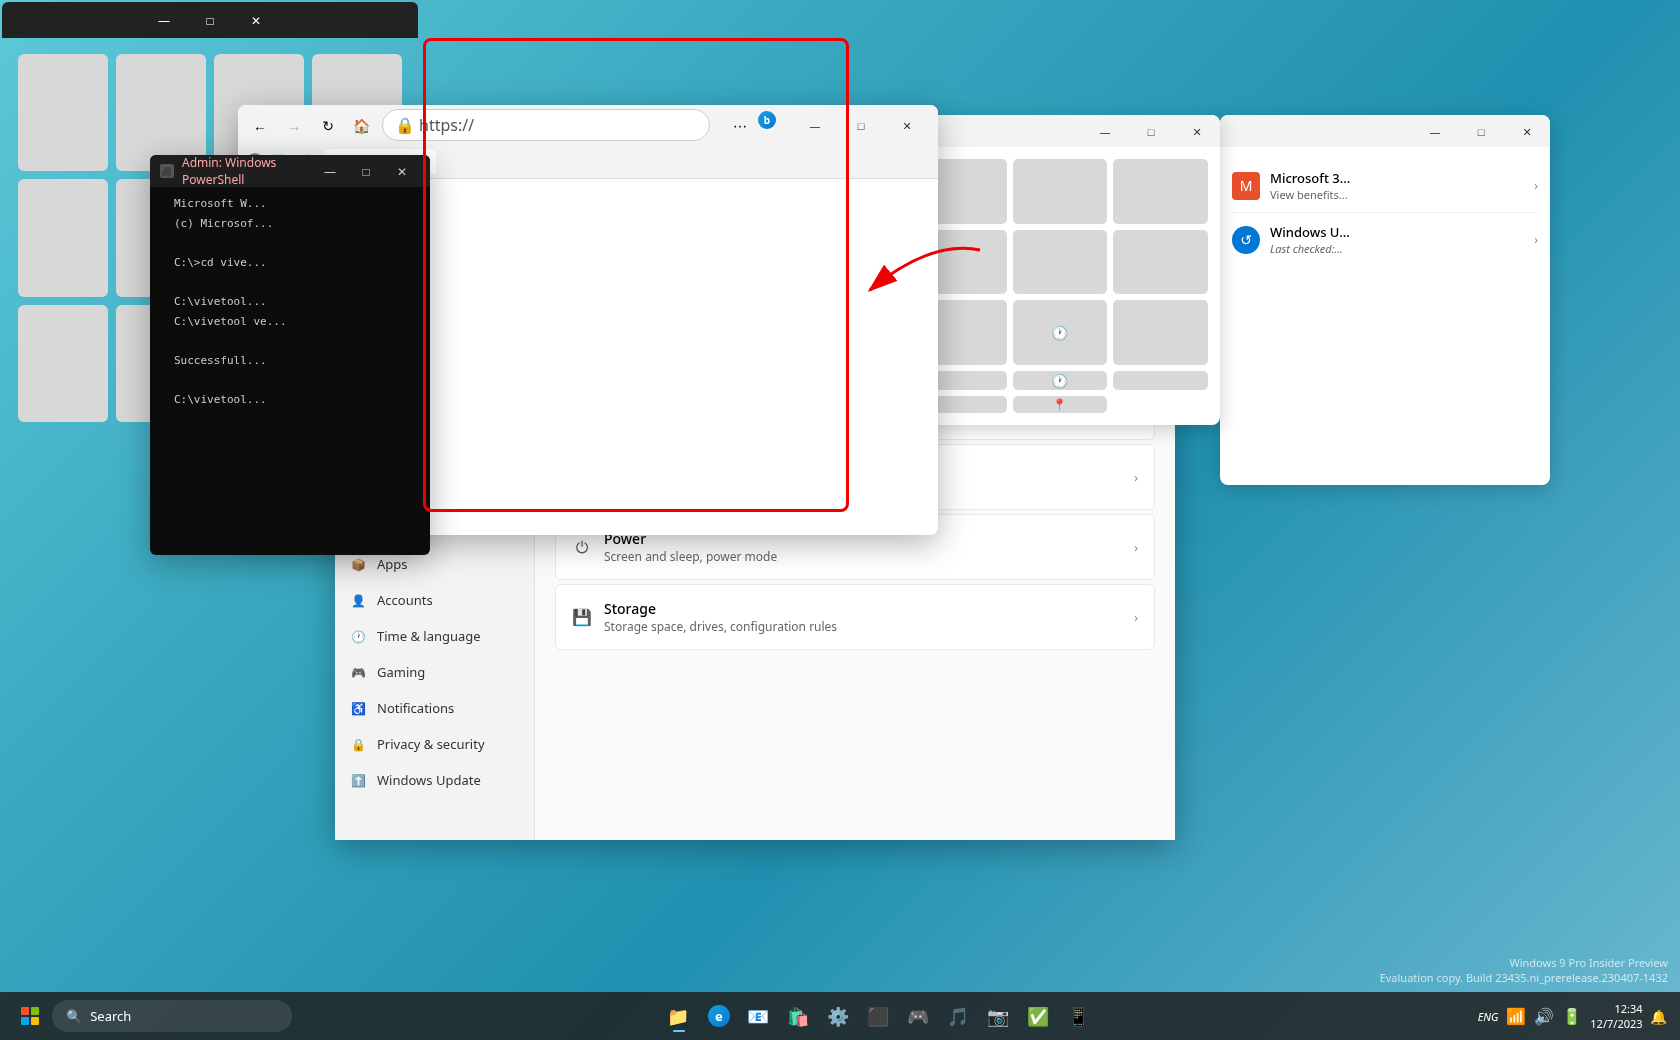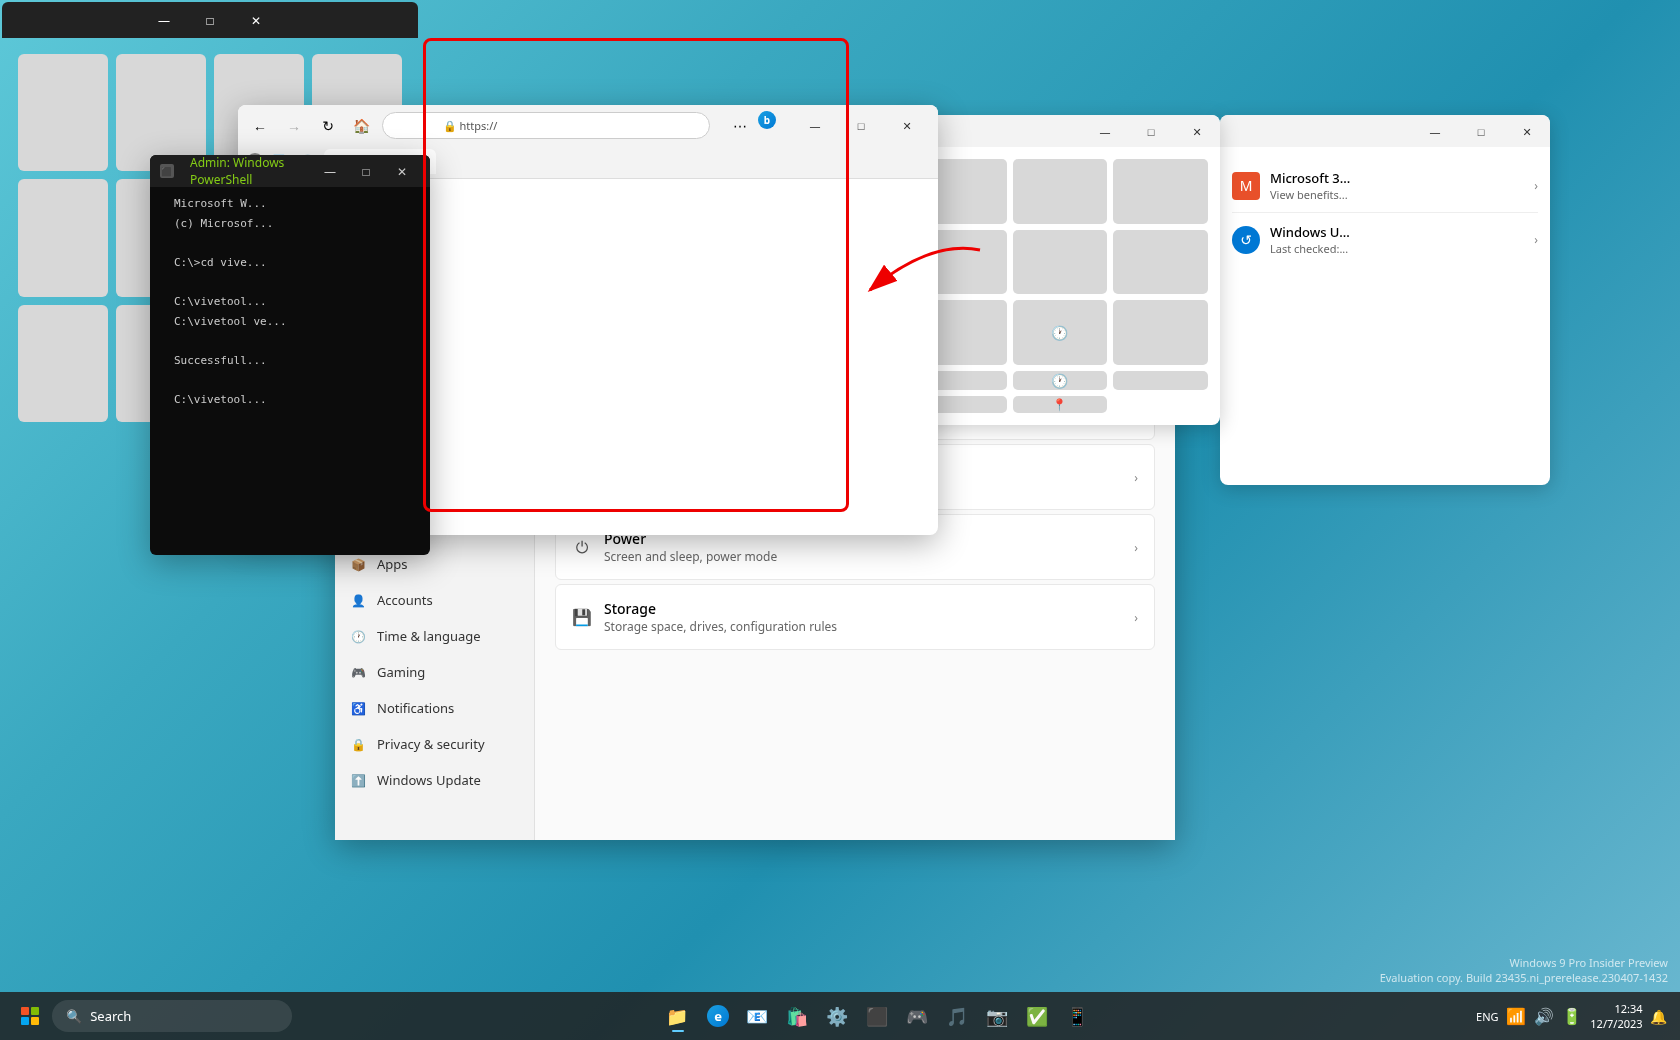--- a/index.html
+++ b/index.html
@@ -315,23 +315,22 @@
     .terminal-title {
       background: #1e1e1e;
       height: 32px;
       display: flex;
       align-items: center;
       padding: 0 10px;
       gap: 8px;
     }
     .terminal-title-text {
       font-size: 12px;
-      color: #84cc16;
+      color: #fca5a5;
       flex: 1;
-      margin-left: 8px;
     }
     .terminal-content {
       padding: 8px 24px;
       font-size: 11px;
       font-family: 'Consolas', monospace;
       color: #ccc;
       line-height: 1.6;
     }
     .terminal-content .line { margin-bottom: 2px; }
 
@@ -536,21 +535,21 @@
 </div>
 
 <div class="browser-window window">
   <div class="browser-titlebar">
     <div style="display:flex;align-items:center;gap:6px;flex:1">
       <div style="width:28px;height:28px;display:flex;align-items:center;justify-content:center;border-radius:4px;font-size:14px;cursor:pointer;">←</div>
       <div style="width:28px;height:28px;display:flex;align-items:center;justify-content:center;border-radius:4px;font-size:14px;cursor:pointer;color:#aaa;">→</div>
       <div style="width:28px;height:28px;display:flex;align-items:center;justify-content:center;border-radius:4px;font-size:14px;cursor:pointer;">↻</div>
       <div style="width:28px;height:28px;display:flex;align-items:center;justify-content:center;border-radius:4px;font-size:14px;cursor:pointer;">🏠</div>
       <div class="browser-url">
-        <span style="font-size:11px;color:#555;margin-left:48px;">🔒 https://</span>
+        <span style="font-size:16px;color:#555;">🔒 https://</span>
       </div>
     </div>
     <div style="display:flex;gap:4px;margin-left:8px">
       <div style="width:28px;height:28px;display:flex;align-items:center;justify-content:center;font-size:14px;cursor:pointer;">⋯</div>
       <div class="edge-icon">b</div>
     </div>
     <div style="display:flex;gap:0;margin-left:8px">
       <div class="tb-btn">—</div>
       <div class="tb-btn">□</div>
       <div class="tb-btn close">✕</div>
@@ -794,21 +793,21 @@
       <div>
         <div style="font-size:13px;font-weight:500;">Microsoft 3...</div>
         <div style="font-size:11px;color:#666;">View benefits...</div>
       </div>
       <div class="chevron" style="margin-left:auto;">›</div>
     </div>
     <div style="display:flex;align-items:center;gap:10px;padding:10px 0;">
       <div style="width:28px;height:28px;background:#0078d4;border-radius:50%;display:flex;align-items:center;justify-content:center;font-size:14px;color:#fff;">↺</div>
       <div>
         <div style="font-size:13px;font-weight:500;">Windows U...</div>
-        <div style="font-size:11px;color:#666;">Last checked:...</div>
+        <div style="font-size:11px;color:#666;font-style:italic;">Last checked:...</div>
       </div>
       <div class="chevron" style="margin-left:auto;">›</div>
     </div>
   </div>
 </div>
 
 <div class="snap-overlay-small">
   <div class="snap-small-title">
     <div class="snap-small-tb">—</div>
     <div class="snap-small-tb">□</div>
@@ -856,21 +855,21 @@
     <div class="taskbar-icon">🛍️</div>
     <div class="taskbar-icon">⚙️</div>
     <div class="taskbar-icon">⬛</div>
     <div class="taskbar-icon">🎮</div>
     <div class="taskbar-icon">🎵</div>
     <div class="taskbar-icon">📷</div>
     <div class="taskbar-icon">✅</div>
     <div class="taskbar-icon">📱</div>
   </div>
   <div class="taskbar-system">
-    <div style="font-size:11px;color:#fff;">ENG</div>
+    <div style="font-size:11px;color:#fff;font-style:italic;">ENG</div>
     <div style="font-size:16px;">📶</div>
     <div style="font-size:16px;">🔊</div>
     <div style="font-size:16px;">🔋</div>
     <div class="taskbar-time">
       <div>12:34</div>
       <div>12/7/2023</div>
     </div>
     <div style="font-size:14px;">🔔</div>
   </div>
 </div>

